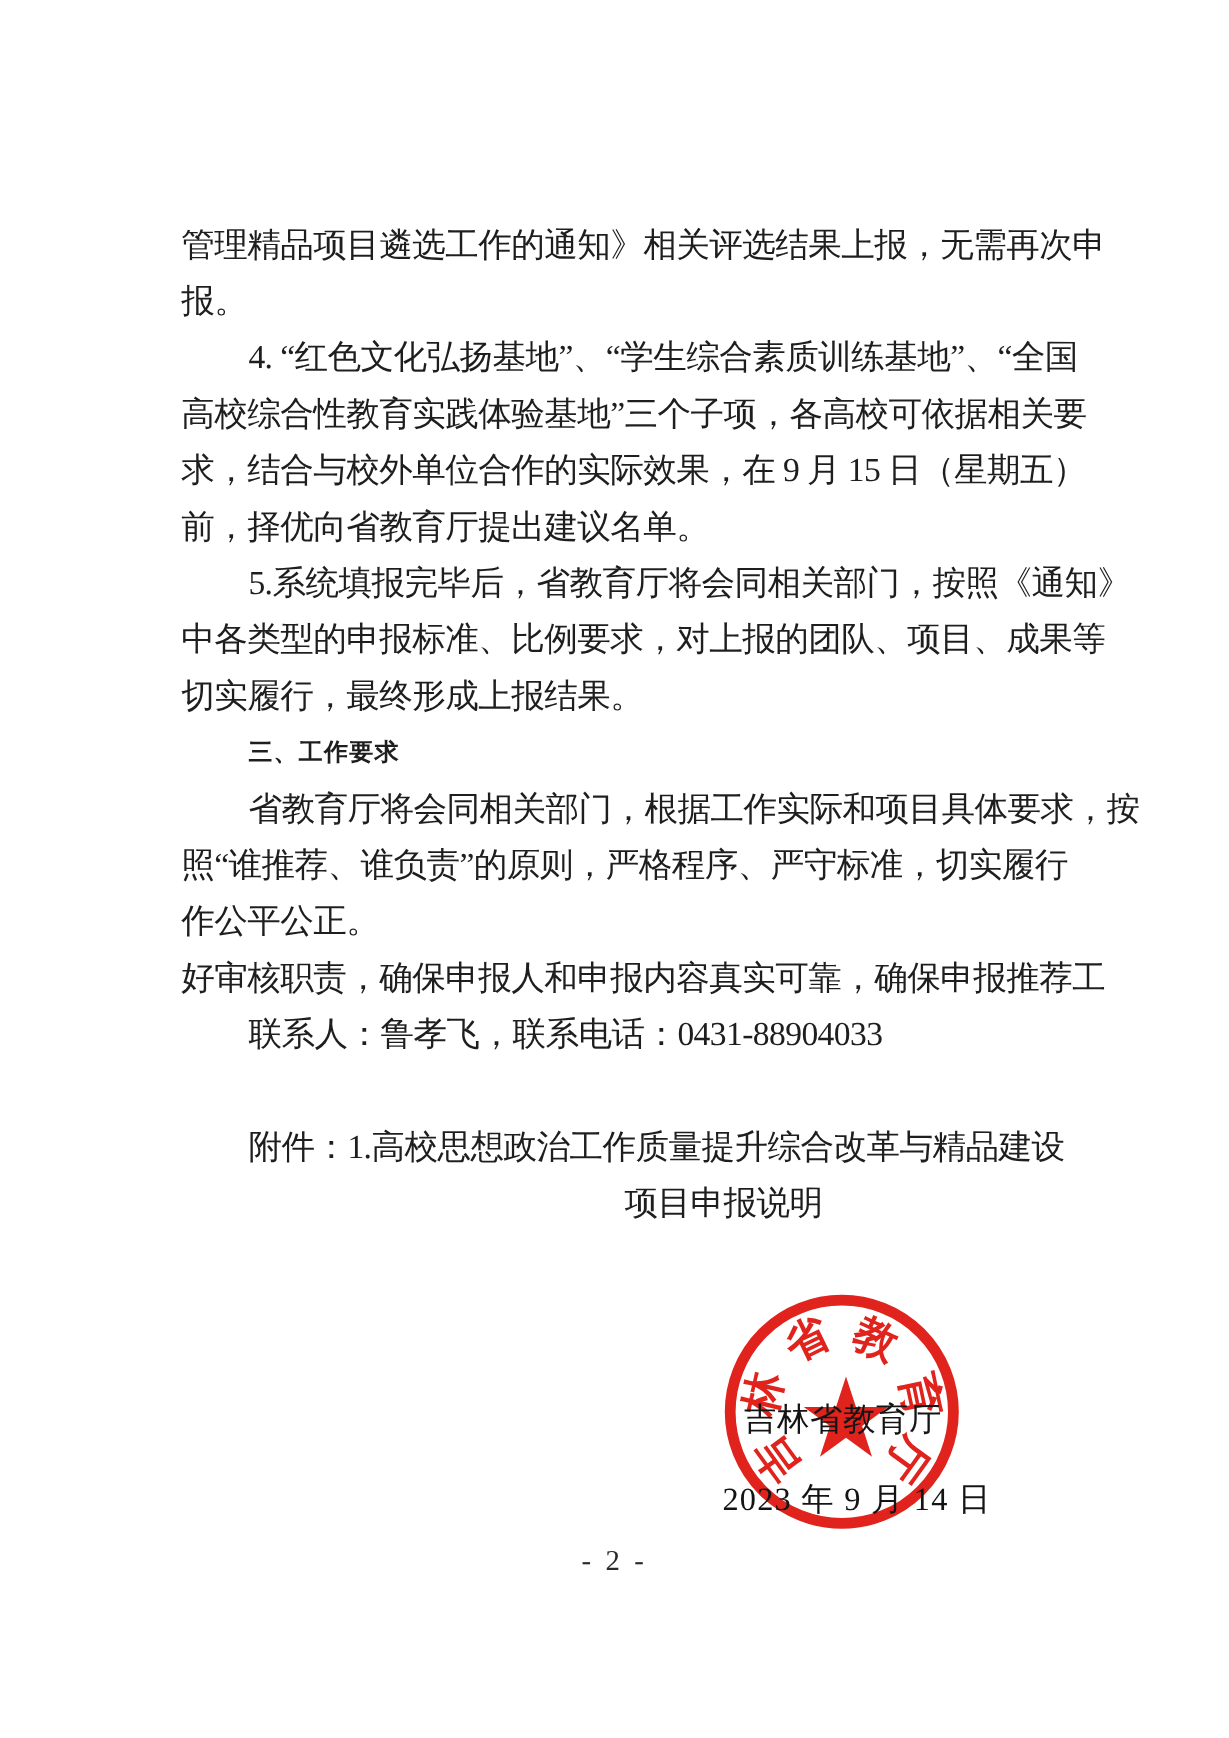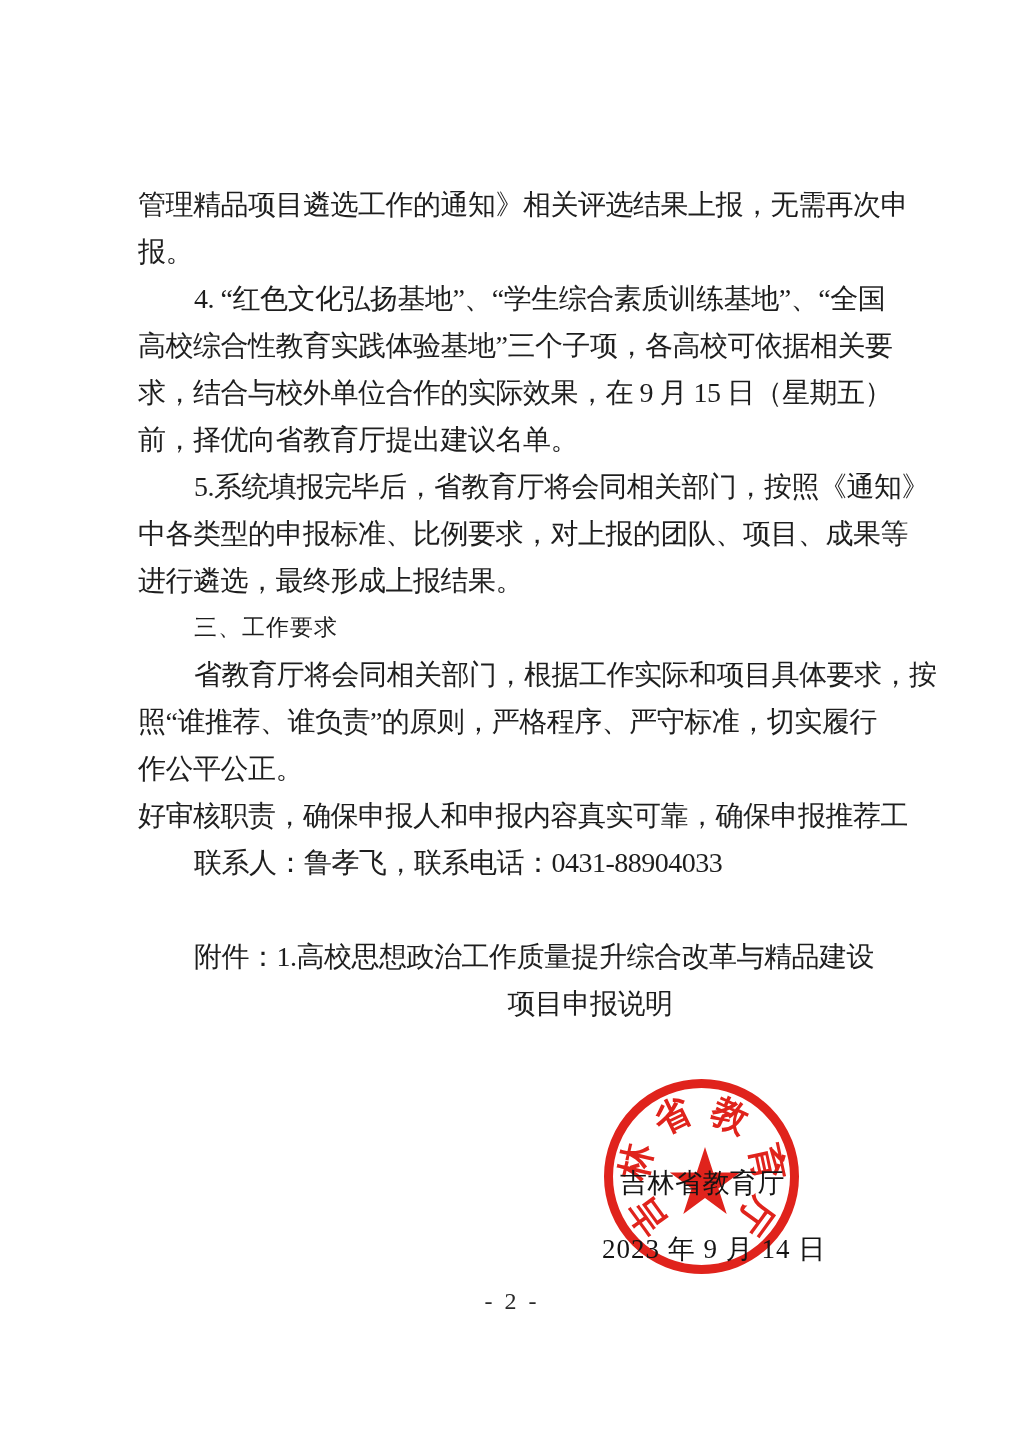--- a/index.html
+++ b/index.html
@@ -6,37 +6,37 @@
   body {
     width:1024px; height:1448px;
     background:#ffffff;
     position:relative;
     overflow:hidden;
     font-family:"Liberation Serif","DejaVu Serif",serif;
     color:#1e1e1e;
   }
   .textblock {
     position:absolute;
-    left:138px; top:181px;
+    left:151px; top:181px;
     width:780px;
     z-index:1;
   }
   .line {
     height:47px;
     line-height:47px;
     font-size:28px;
     letter-spacing:-0.5px;
     white-space:nowrap;
   }
   .ind2 { padding-left:56px; }
   .ind-att { padding-left:124px;text-align:center; }
   .heading {
     font-family:"Liberation Sans","DejaVu Sans",sans-serif;
-    font-weight:normal;
-    font-size:23px;
+    font-weight:bold;
+    font-size:20px;
     letter-spacing:1px;
   }
   .seal-svg {
     position:absolute;
     left:601px; top:1077px;
     width:200px; height:200px;
     z-index:2;
   }
   .seal-arc-char {
     font-size:36px;
@@ -80,21 +80,21 @@
 
 <div class="textblock">
   <div class="line">管理精品项目遴选工作的通知》相关评选结果上报，无需再次申</div>
   <div class="line">报。</div>
   <div class="line ind2">4. “红色文化弘扬基地”、“学生综合素质训练基地”、“全国</div>
   <div class="line">高校综合性教育实践体验基地”三个子项，各高校可依据相关要</div>
   <div class="line">求，结合与校外单位合作的实际效果，在 9 月 15 日（星期五）</div>
   <div class="line">前，择优向省教育厅提出建议名单。</div>
   <div class="line ind2">5.系统填报完毕后，省教育厅将会同相关部门，按照《通知》</div>
   <div class="line">中各类型的申报标准、比例要求，对上报的团队、项目、成果等</div>
-  <div class="line">进行遴选，最终形成上报结果。</div>
+  <div class="line">切实履行，最终形成上报结果。</div>
   <div class="line ind2 heading">三、工作要求</div>
   <div class="line ind2">省教育厅将会同相关部门，根据工作实际和项目具体要求，按</div>
   <div class="line">照“谁推荐、谁负责”的原则，严格程序、严守标准，切实履行</div>
   <div class="line">作公平公正。</div>
   <div class="line">好审核职责，确保申报人和申报内容真实可靠，确保申报推荐工</div>
   <div class="line ind2">联系人：鲁孝飞，联系电话：0431-88904033</div>
   <div class="line"></div>
   <div class="line ind2">附件：1.高校思想政治工作质量提升综合改革与精品建设</div>
   <div class="line ind-att">项目申报说明</div>
 </div>

